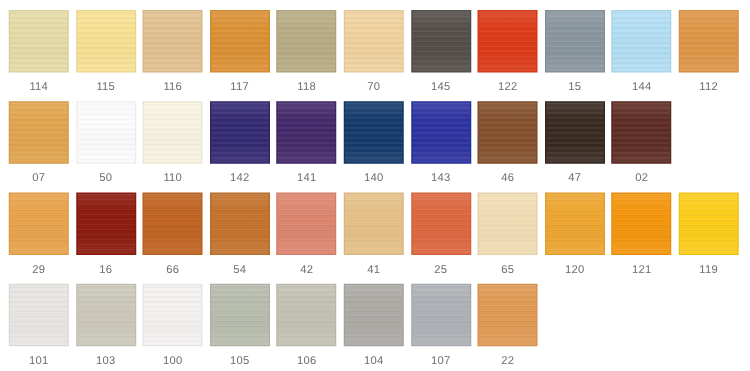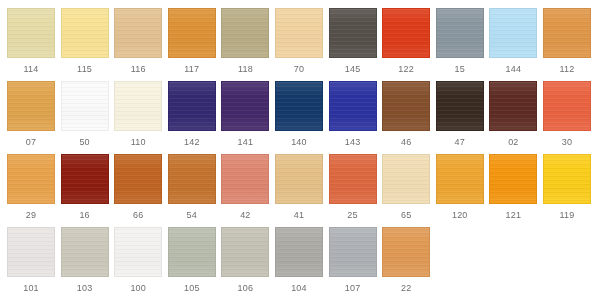--- a/index.html
+++ b/index.html
@@ -178,24 +178,20 @@
         <div class="swatch-label">46</div>
       </div>
       <div class="swatch-cell">
         <div class="swatch-chip" style="background-color: rgb(56, 42, 33);"></div>
         <div class="swatch-label">47</div>
       </div>
       <div class="swatch-cell">
         <div class="swatch-chip" style="background-color: rgb(94, 44, 36);"></div>
         <div class="swatch-label">02</div>
       </div>
-      <div class="swatch-cell">
-        <div class="swatch-chip" style="background-color: rgb(234, 99, 65);"></div>
-        <div class="swatch-label">30</div>
-      </div>
     </div>
     <div class="swatch-row">
       <div class="swatch-cell">
         <div class="swatch-chip" style="background-color: rgb(232, 163, 76);"></div>
         <div class="swatch-label">29</div>
       </div>
       <div class="swatch-cell">
         <div class="swatch-chip" style="background-color: rgb(141, 29, 16);"></div>
         <div class="swatch-label">16</div>
       </div>

